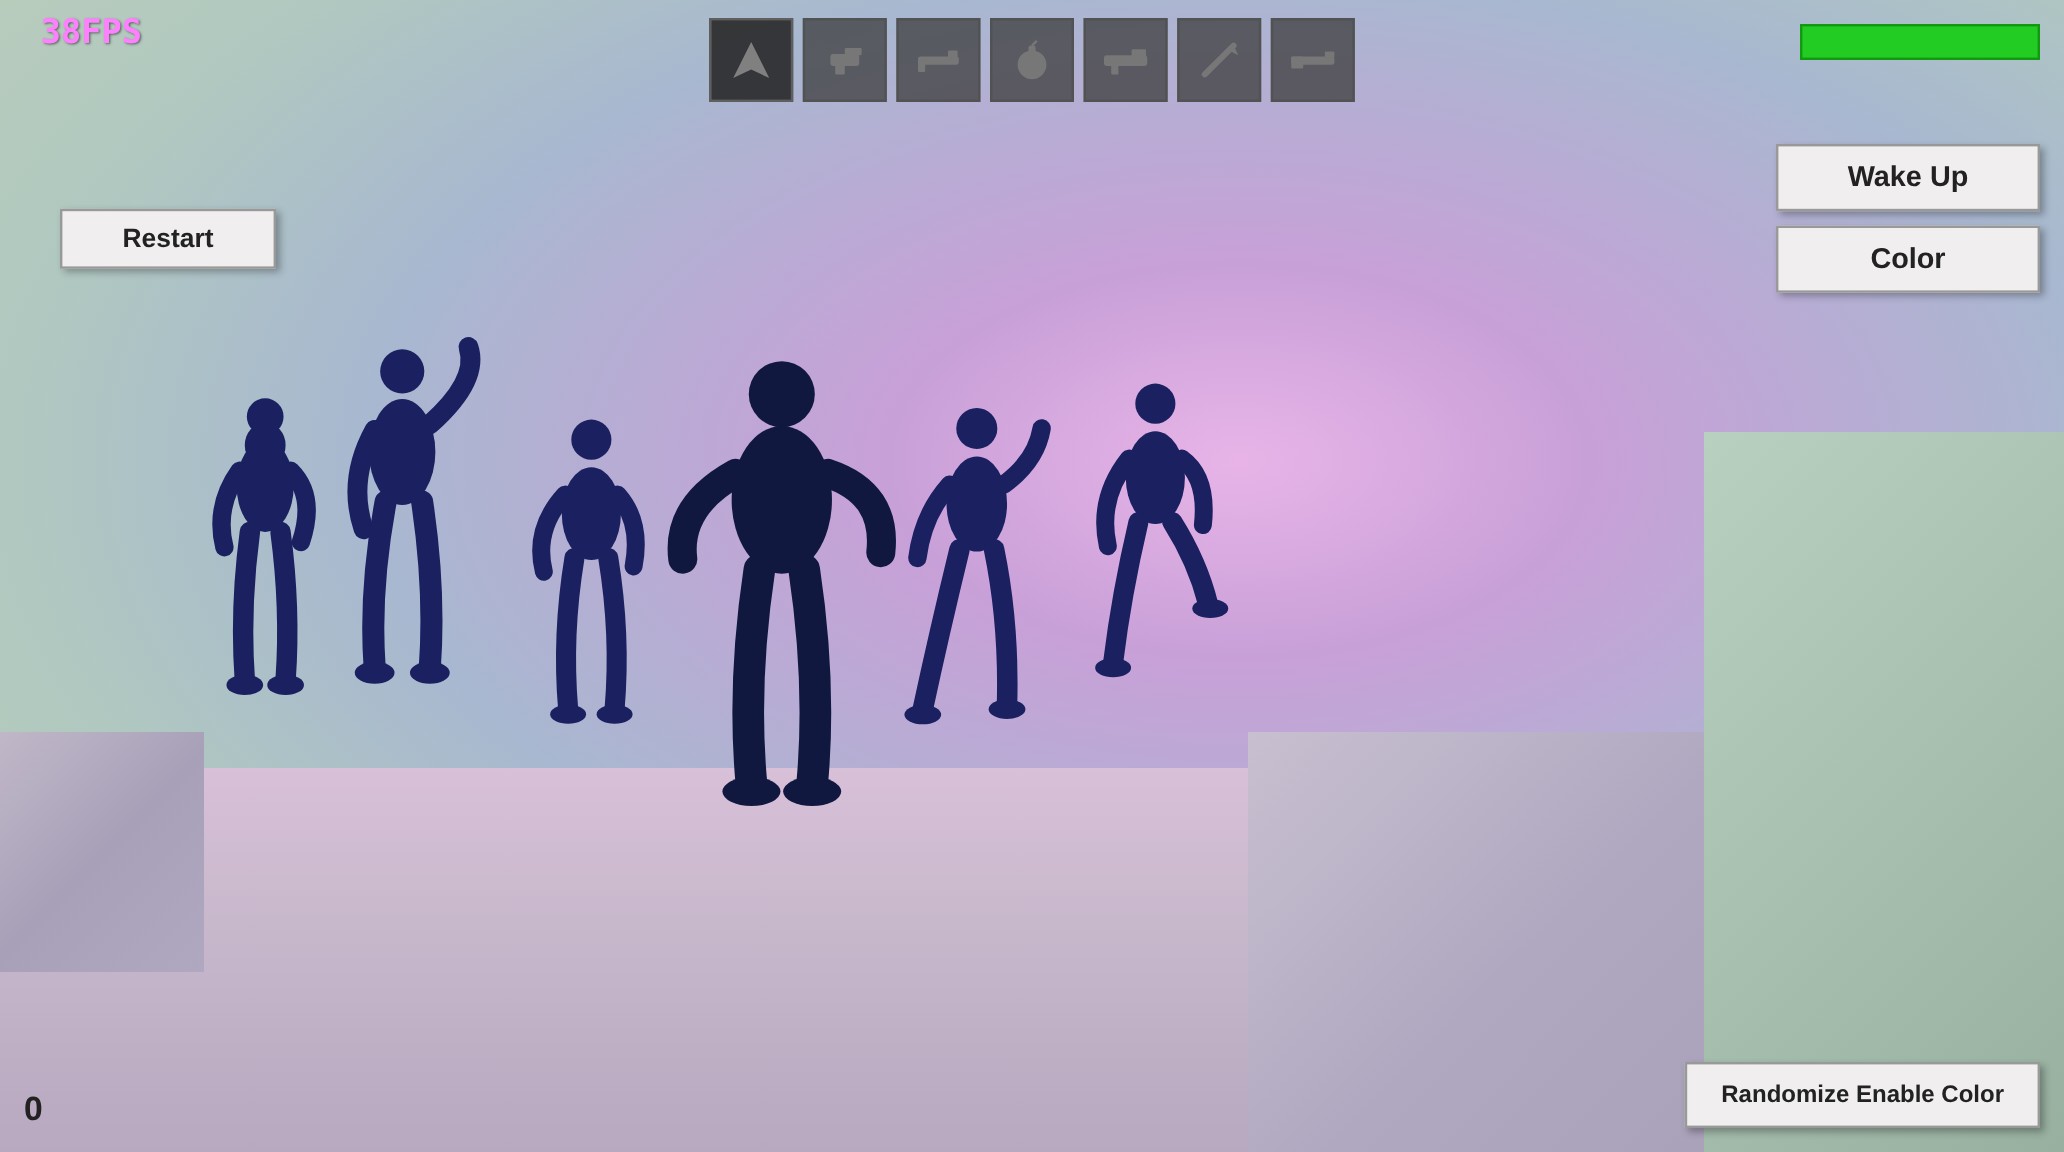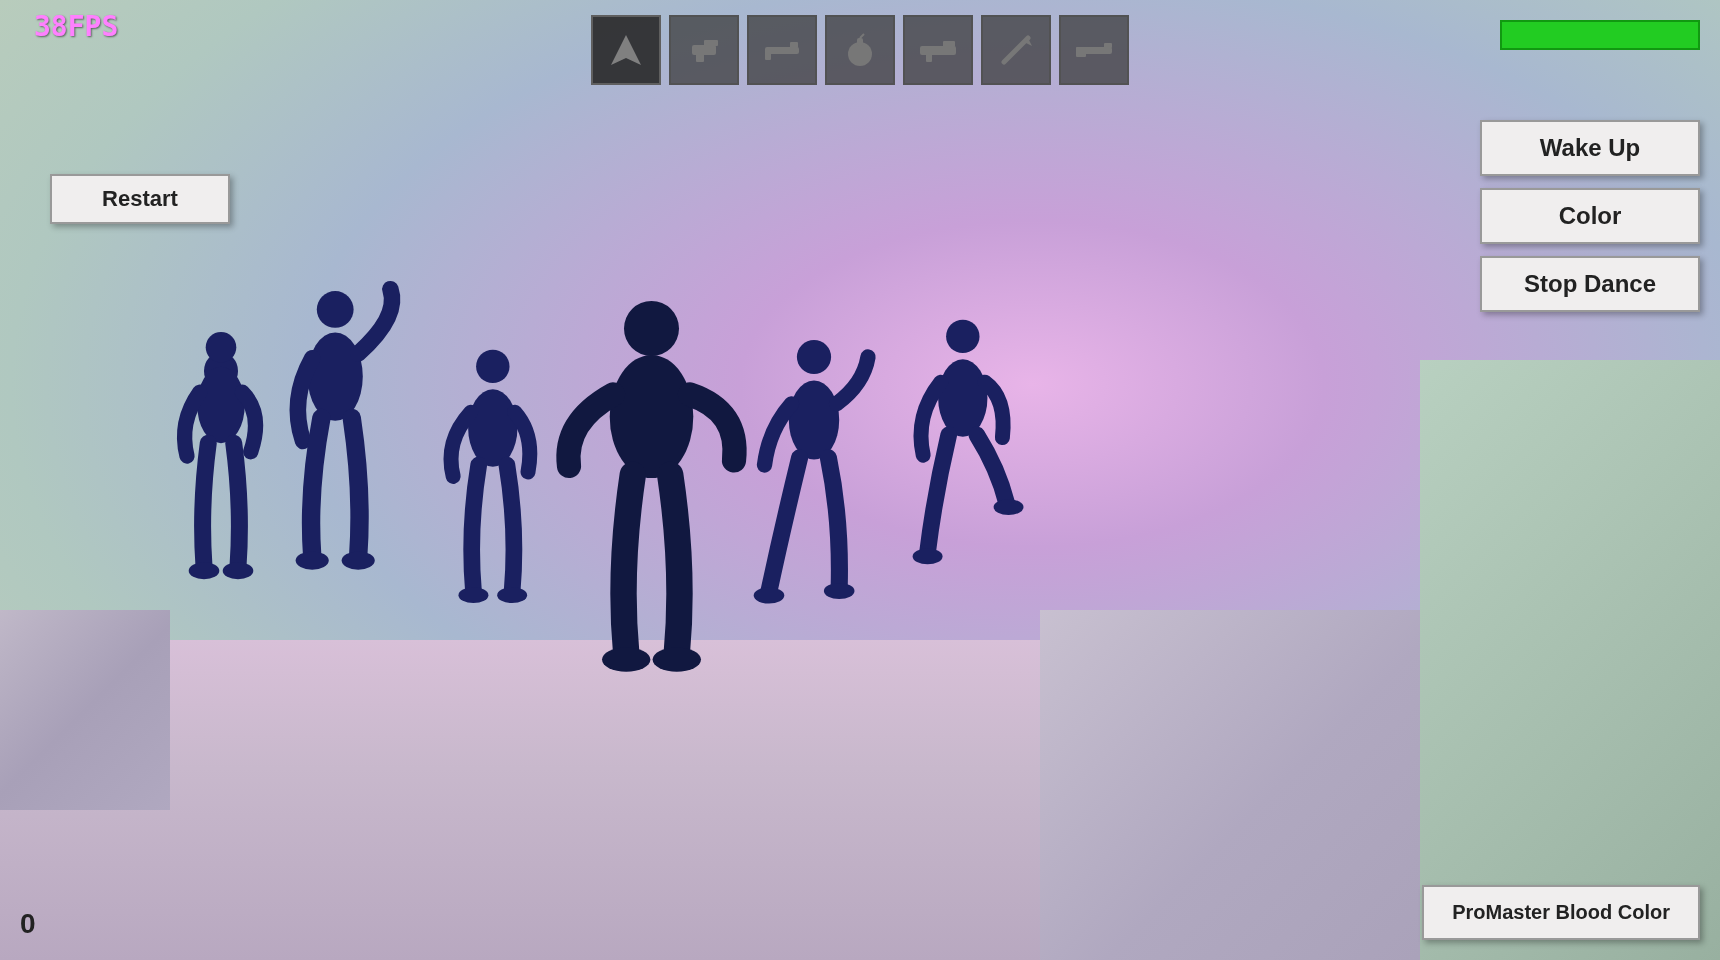--- a/index.html
+++ b/index.html
@@ -361,20 +361,19 @@
 
 <div class="health-bar"></div>
 
 <div class="left-panel">
   <button class="game-button">Restart</button>
 </div>
 
 <div class="right-panel">
   <button class="right-button">Wake Up</button>
   <button class="right-button">Color</button>
-  <button class="right-button">Stop Dance</button>
 </div>
 
 <div class="score">0</div>
 
 <div class="bottom-panel">
-  <button class="bottom-button">ProMaster Blood Color</button>
+  <button class="bottom-button">Randomize Enable Color</button>
 </div>
 
 </body></html>

